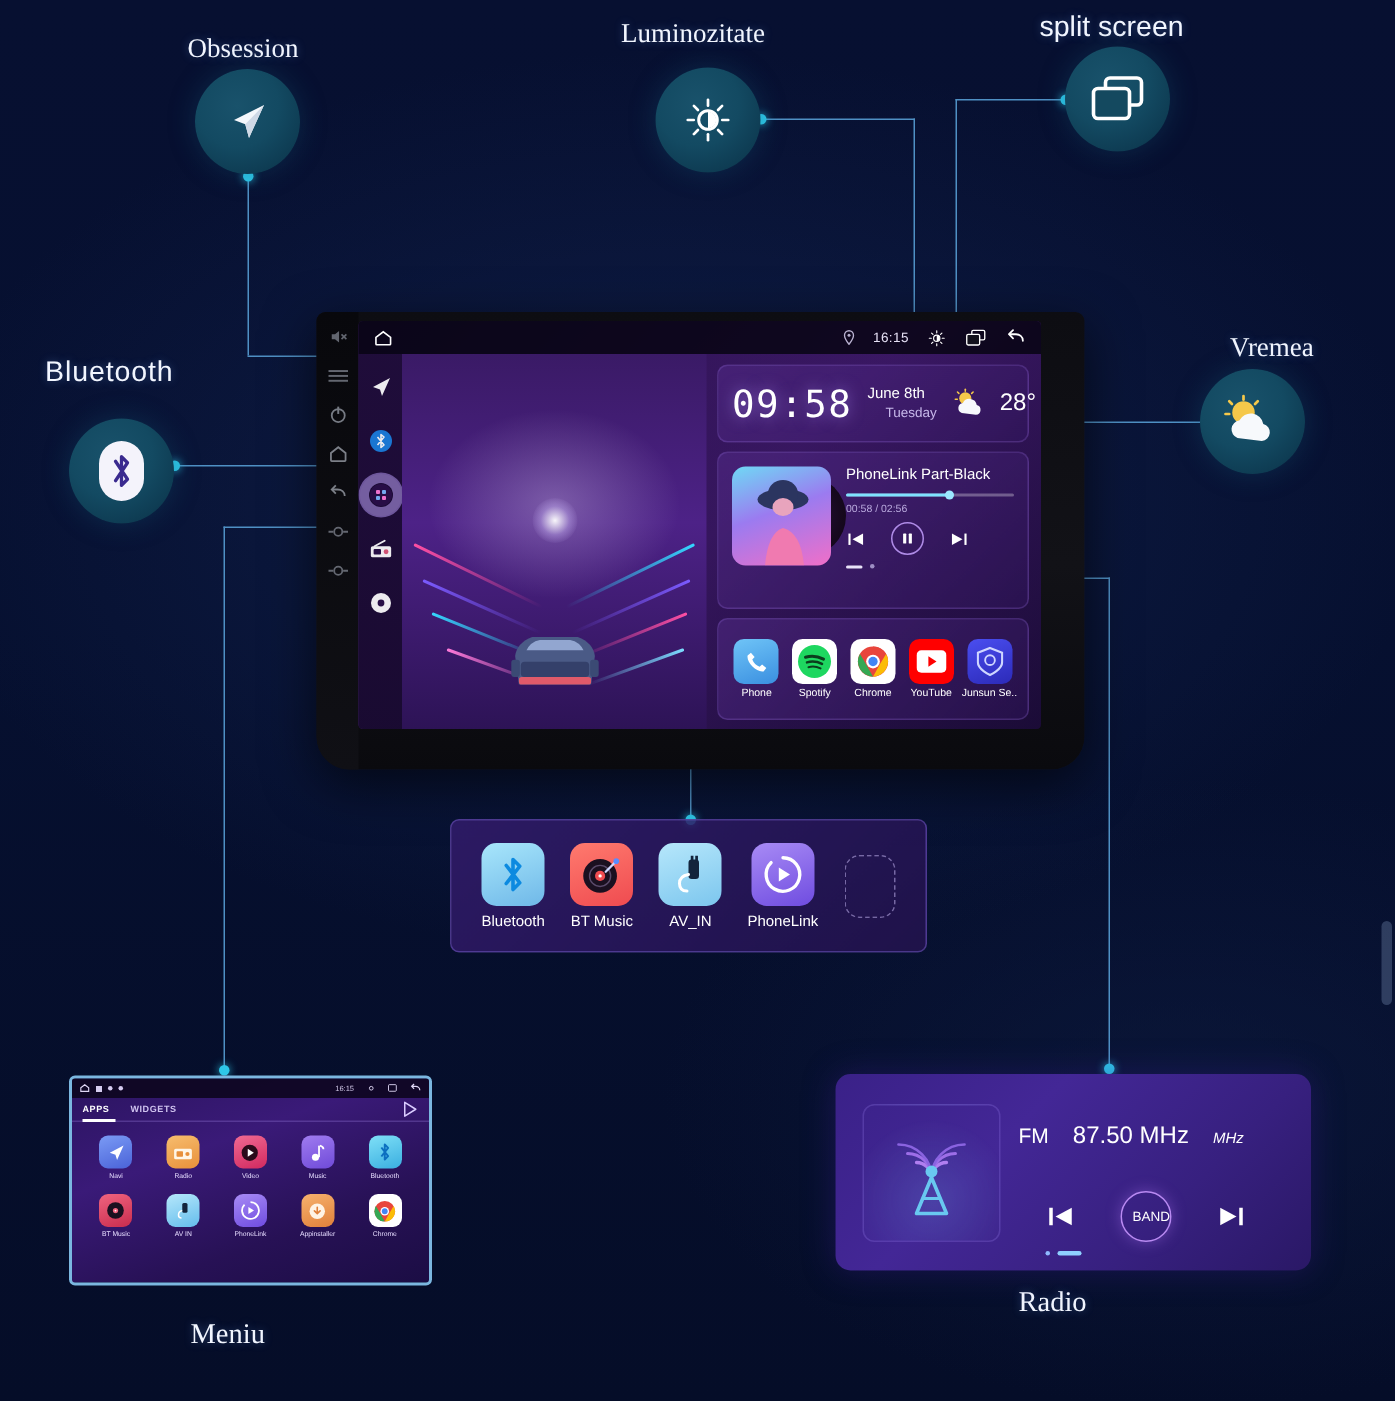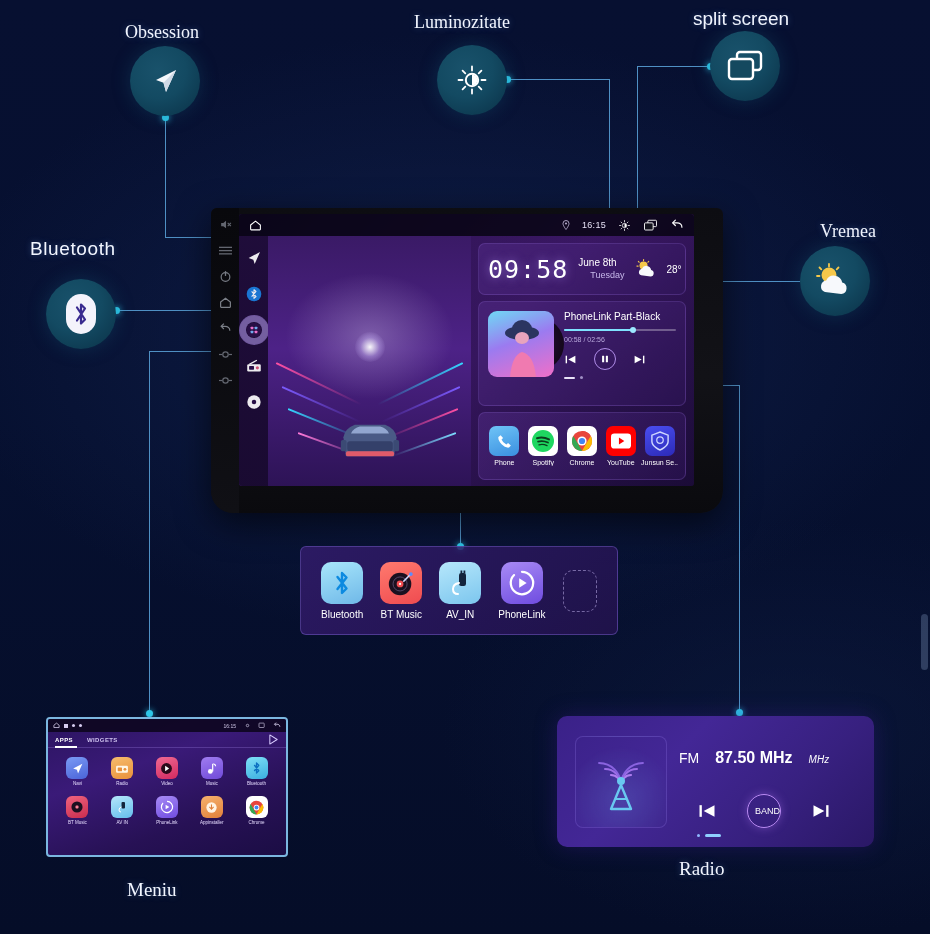--- a/index.html
+++ b/index.html
@@ -149,21 +149,21 @@
   #clock-card { height: 52px; display:flex; align-items:center; padding: 0 9px; gap: 10px; }
   .big-clock {
     font-family: "DejaVu Sans Mono", monospace;
     font-size: 25px; color:#ffffff; letter-spacing: 1px;
     text-shadow: 0 0 10px rgba(180,150,255,.6);
   }
   .date-wrap { line-height: 1.25; }
   .date-main { font-size: 10px; color:#ffffff; }
   .date-sub  { font-size: 9px;  color:#c7b8ea;margin-left:12px; }
   .weather-wrap { margin-left:auto; display:flex; align-items:center; gap: 6px; }
-  .temp { font-size: 10px; color:#fff; }
+  .temp { font-size: 16px; color:#fff; }
 
   #music-card { flex: 1; display:flex; padding: 9px; gap: 10px; }
   .album {
     position: relative; width: 66px; height: 66px; flex: none;
   }
   .album .disc {
     position:absolute; right: -10px; top: 6px; width: 54px; height: 54px;
     border-radius: 50%; background: radial-gradient(circle at 50% 50%, #2a1340 0%, #17091f 60%, #0d0513 100%);
   }
   .album .cover {
@@ -248,21 +248,21 @@
     position:absolute; left: 18px; top: 20px; width: 92px; height: 92px;
     border-radius: 8px; border: 1px solid rgba(170,140,255,0.22);
     display:flex; align-items:center; justify-content:center;
     background: radial-gradient(circle at 50% 70%, rgba(120,200,255,0.16), rgba(60,30,140,0) 70%);
   }
   #radio-widget .freqline {
     position:absolute; left: 122px; top: 33px; display:flex; align-items:baseline; gap: 16px;
     color:#ffffff;
   }
   #radio-widget .f-band { font-size: 14px; }
-  #radio-widget .f-val  { font-size: 16px; font-weight: bold; }
+  #radio-widget .f-val  { font-size: 16px; }
   #radio-widget .f-unit { font-size: 10px; font-style: italic; }
   #radio-widget .r-transport {
     position:absolute; left: 140px; top: 78px; display:flex; align-items:center; gap: 30px;
   }
   #radio-widget .band-circle {
     width: 34px; height: 34px; border-radius: 50%;
     border: 1px solid rgba(200,150,255,0.9);
     display:flex; align-items:center; justify-content:flex-end;
     color:#fff; font-size: 9px;
     box-shadow: 0 0 10px rgba(190,130,255,0.35);

